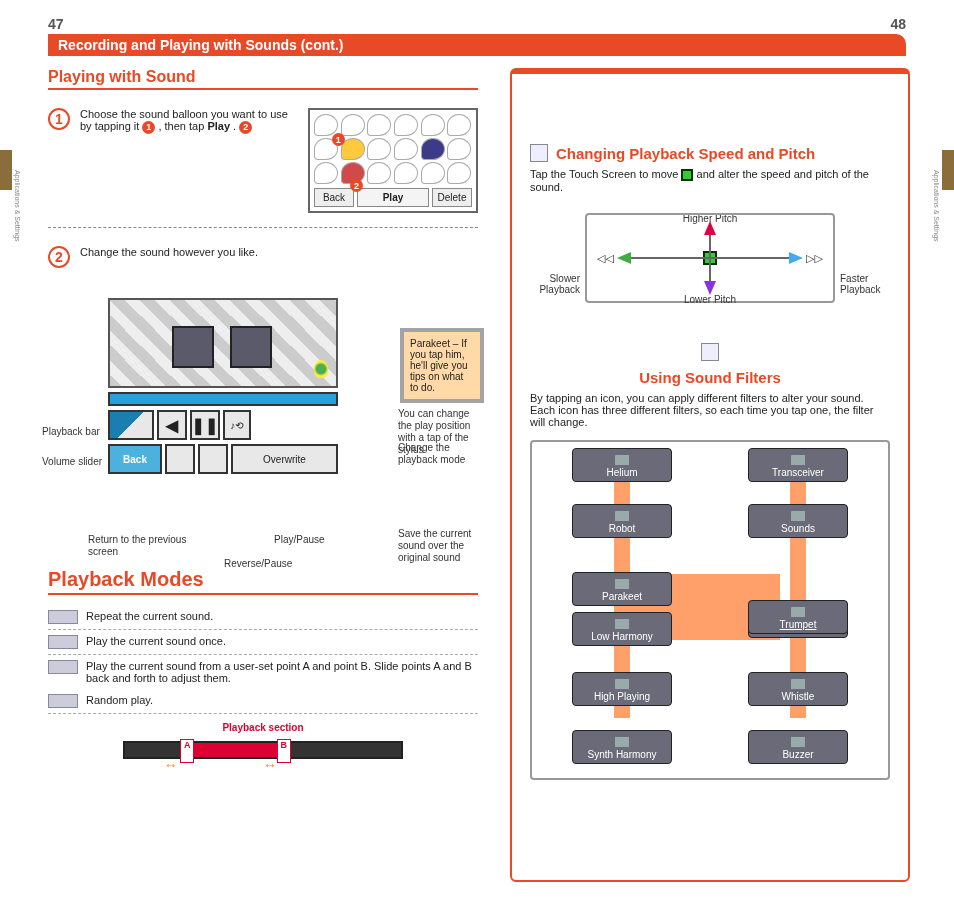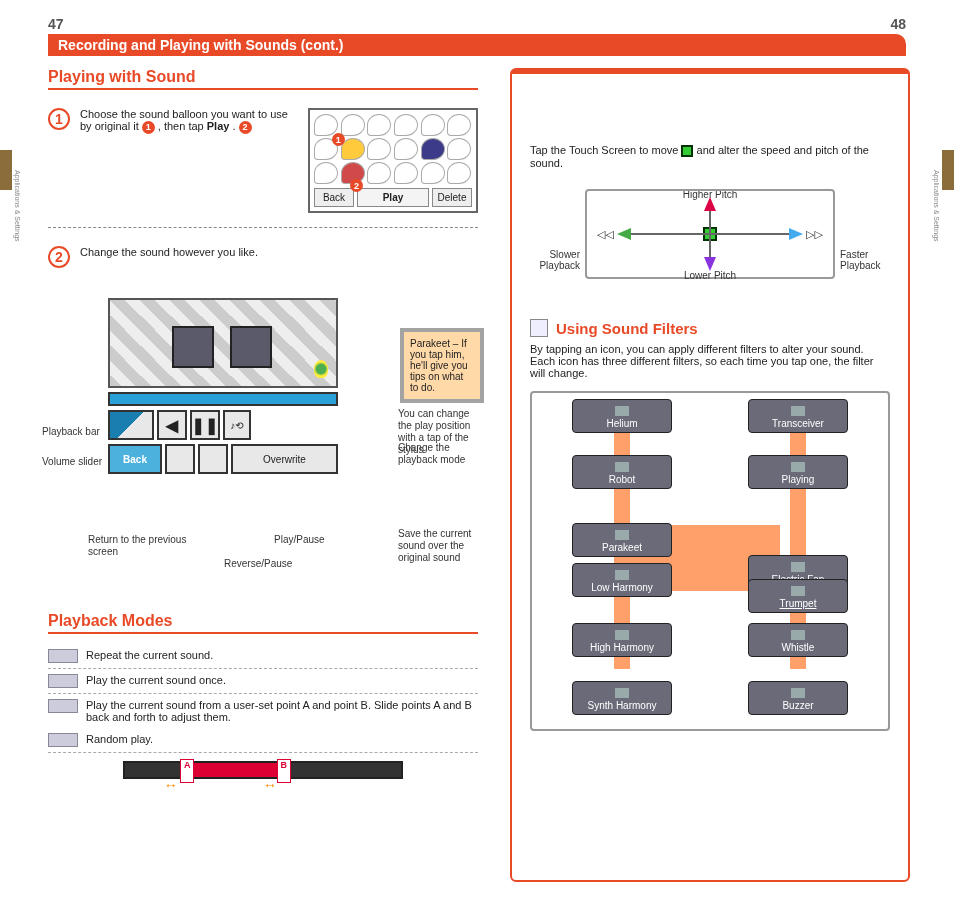--- a/index.html
+++ b/index.html
@@ -138,21 +138,21 @@
 <div class="side-text r">Applications &amp; Settings</div>
 
 <div class="header-bar">Recording and Playing with Sounds (cont.)</div>
 
 <div class="col-left">
   <div class="section-title">Playing with Sound</div>
 
   <div class="step-row">
     <span class="step-num">1</span>
     <div style="flex:1">
-      <span>Choose the sound balloon you want to use by original it </span>
+      <span>Choose the sound balloon you want to use by tapping it </span>
       <span class="inline-num">1</span>
       <span> , then tap </span>
       <b>Play</b>
       <span>. </span>
       <span class="inline-num">2</span>
     </div>
     <div class="shot1">
       <div class="grid">
         <div class="bub"></div>
           <div class="bub"></div>
@@ -217,48 +217,53 @@
     <div class="annot" style="left:-6px; top:128px;">Playback bar</div>
     <div class="annot" style="left:-6px; top:158px;">Volume slider</div>
     <div class="annot" style="left:40px; top:236px; width:100px;">Return to the previous screen</div>
     <div class="annot" style="left:176px; top:260px;">Reverse/Pause</div>
     <div class="annot" style="left:226px; top:236px;">Play/Pause</div>
     <div class="annot" style="right:-6px; top:110px; width:86px;">You can change the play position with a tap of the stylus</div>
     <div class="annot" style="right:-6px; top:144px; width:86px;">Change the playback mode</div>
     <div class="annot" style="right:-6px; top:230px; width:86px;">Save the current sound over the original sound</div>
   </div>
 
-  <div class="section-title" style="font-size:16px;margin-top:44px;">Playback Modes</div>
+  <div class="section-title" style="font-size:20px;">Playback Modes</div>
   <div class="modes-list">
     <div class="mode-row">
         <div class="mode-icon"></div>
         <div>Repeat the current sound.</div>
       </div>
     <div class="mode-row">
         <div class="mode-icon"></div>
         <div>Play the current sound once.</div>
       </div>
     <div class="mode-row" style="border:none">
         <div class="mode-icon"></div>
         <div>Play the current sound from a user-set point A and point B. Slide points A and B back and forth to adjust them.</div>
       </div>
     <div class="mode-row">
         <div class="mode-icon"></div>
         <div>Random play.</div>
       </div>
   </div>
+  <div style="text-align:center; font-size:10px; margin-top:8px; color:#d03; font-weight:bold;">Playback section</div>
   <div class="ab-bar">
     <div class="marker" style="left:20%">A</div>
     <div class="marker" style="left:55%">B</div>
     <div class="bi-arrow" style="left:14%">↔</div>
     <div class="bi-arrow" style="left:50%">↔</div>
   </div>
 </div>
 
 <div class="col-right">
+  <div class="sub-head">
+    <span class="sub-icon"></span>
+    <span>Changing Playback Speed and Pitch</span>
+  </div>
   <div>
     <span>Tap the Touch Screen to move </span>
     <span style="display:inline-block;width:12px;height:12px;background:#3c3;border:2px solid #030;vertical-align:middle"></span>
     <span> and alter the speed and pitch of the sound.</span>
   </div>
 
   <div style="position:relative; margin-top:10px;">
     <div class="axis-label" style="left:50%; top:0; transform:translateX(-50%);">Higher Pitch</div>
     <div class="pitch-box">
       <div class="axis-h"></div>
@@ -269,21 +274,21 @@
       <div class="arrow-right"></div>
       <div style="position:absolute;left:10px">◁◁</div>
       <div style="position:absolute;right:10px">▷▷</div>
       <div class="center-sq"></div>
     </div>
     <div class="axis-label" style="left:-10px; top:60px; width:60px; text-align:right;">Slower Playback</div>
     <div class="axis-label" style="right:-10px; top:60px; width:60px;">Faster Playback</div>
     <div class="axis-label" style="left:50%; bottom:-2px; transform:translateX(-50%);">Lower Pitch</div>
   </div>
 
-  <div class="sub-head" style="margin-top:40px;">
+  <div class="sub-head" style="margin-top:40px;flex-direction:column;">
     <span class="sub-icon"></span>
     <span>Using Sound Filters</span>
   </div>
   <div>By tapping an icon, you can apply different filters to alter your sound. Each icon has three different filters, so each time you tap one, the filter will change.</div>
 
   <div class="filters-box">
 
     <div class="flink" style="left:82px; top:26px; width:16px; height:250px;"></div>
 
     <div class="flink" style="right:82px; top:26px; width:16px; height:250px;"></div>
@@ -301,40 +306,40 @@
     <div class="fbtn" style="left:40px; top:130px;">
         <div class="mini"></div>
         <span>Parakeet</span>
       </div>
     <div class="fbtn" style="left:40px; top:170px;">
         <div class="mini"></div>
         <span>Low Harmony</span>
       </div>
     <div class="fbtn" style="left:40px; top:230px;">
         <div class="mini"></div>
-        <span>High Harmony</span>
+        <span>High Playing</span>
       </div>
     <div class="fbtn" style="left:40px; top:288px;">
         <div class="mini"></div>
         <span>Synth Harmony</span>
       </div>
 
     <div class="fbtn" style="right:40px; top:6px;">
         <div class="mini"></div>
         <span>Transceiver</span>
       </div>
     <div class="fbtn" style="right:40px; top:62px;">
         <div class="mini"></div>
-        <span>Playing</span>
+        <span>Sounds</span>
       </div>
     <div class="fbtn" style="right:40px; top:130px;margin-top:32px;">
         <div class="mini"></div>
         <span>Electric Fan</span>
       </div>
-    <div class="fbtn" style="right:40px; top:186px;text-decoration:underline;">
+    <div class="fbtn" style="right:40px; top:158px;text-decoration:underline;">
         <div class="mini"></div>
         <span>Trumpet</span>
       </div>
     <div class="fbtn" style="right:40px; top:230px;">
         <div class="mini"></div>
         <span>Whistle</span>
       </div>
     <div class="fbtn" style="right:40px; top:288px;">
         <div class="mini"></div>
         <span>Buzzer</span>

